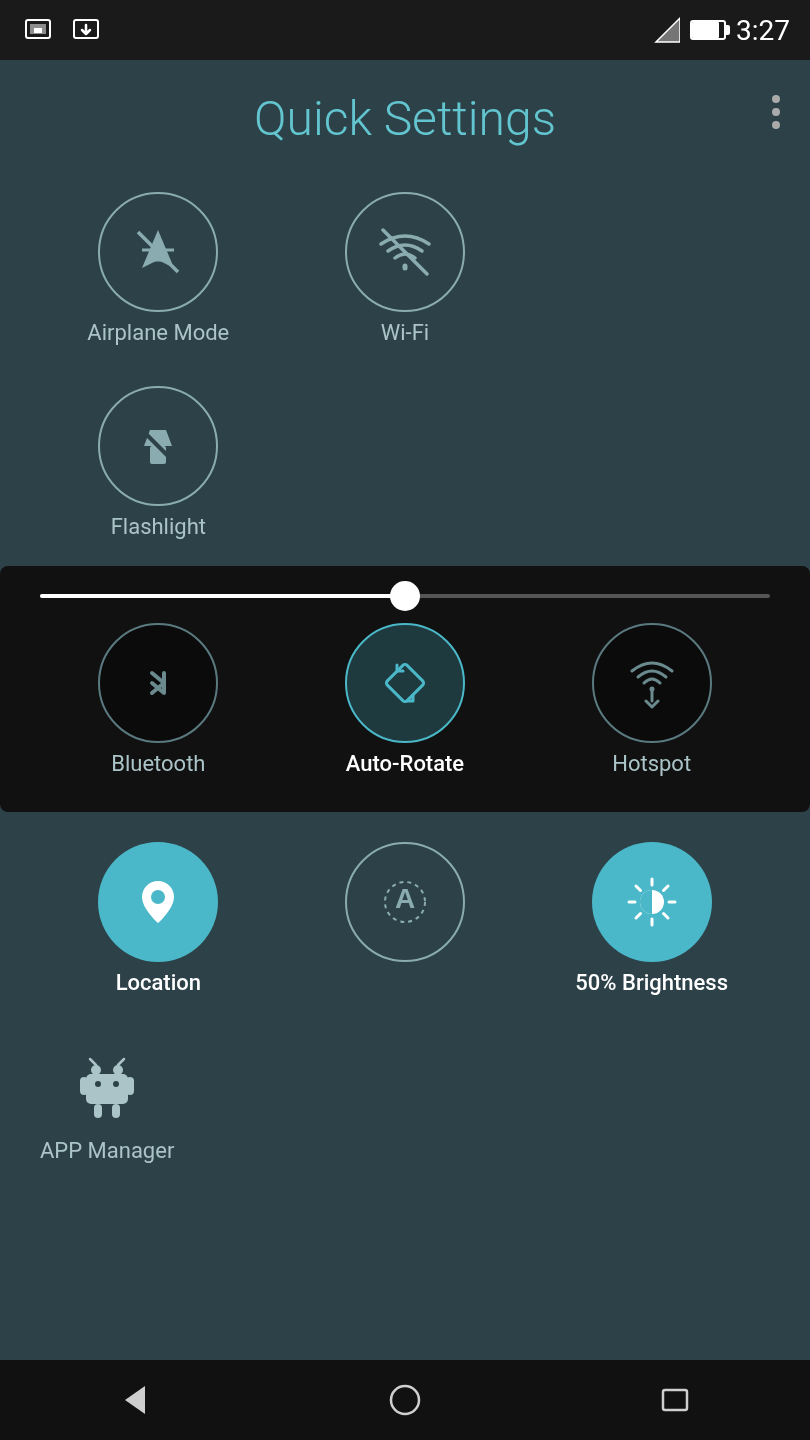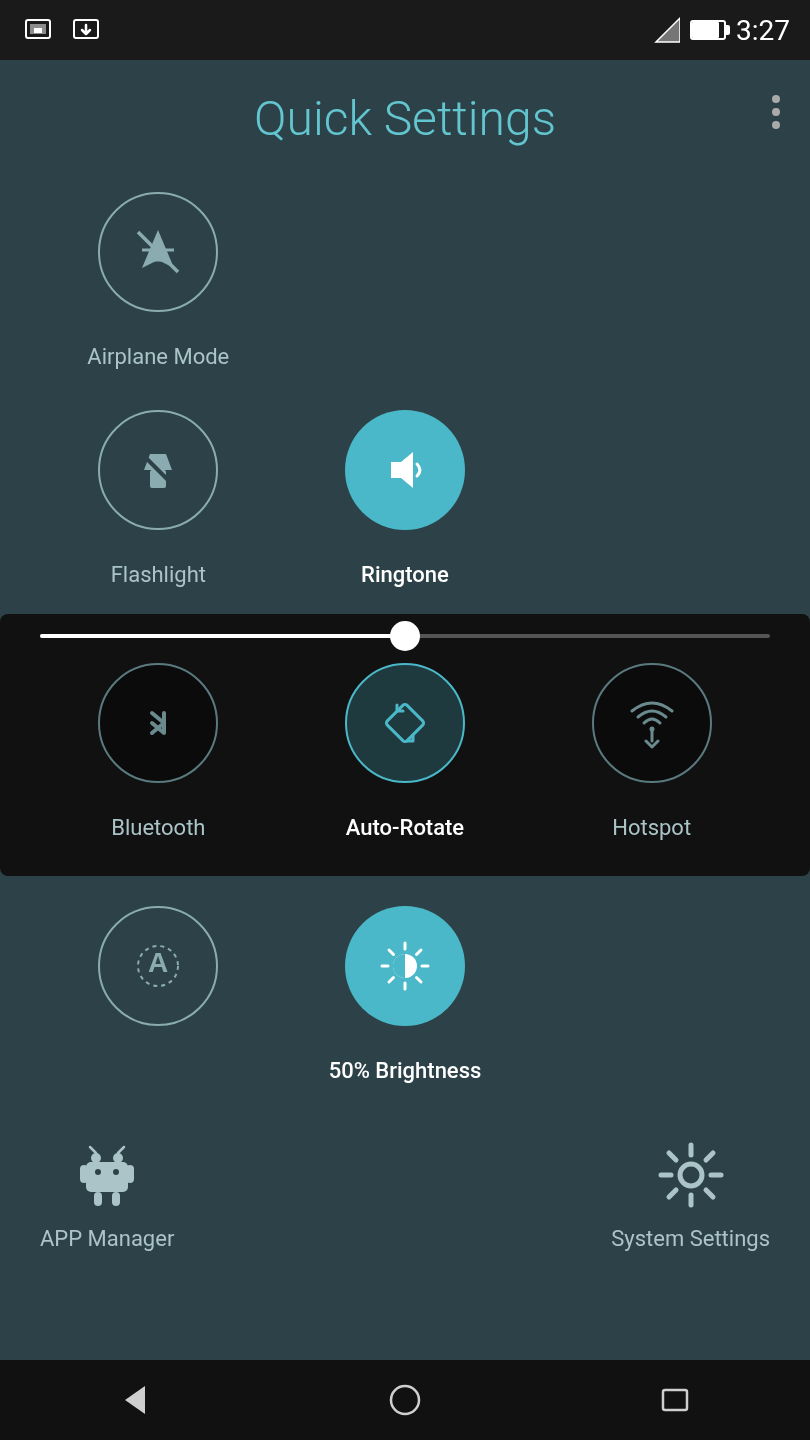--- a/index.html
+++ b/index.html
@@ -110,21 +110,21 @@
     .icon-grid {
       display: grid;
       grid-template-columns: repeat(3, 1fr);
       gap: 10px;
       margin-bottom: 10px;
     }
     .icon-item {
       display: flex;
       flex-direction: column;
       align-items: center;
-      gap: 32px;
+      gap: 8px;
       padding: 15px 10px;
     }
     .icon-circle {
       width: 120px;
       height: 120px;
       border-radius: 50%;
       display: flex;
       align-items: center;
       justify-content: center;
       cursor: pointer;
@@ -150,21 +150,21 @@
     .icon-label.active {
       color: #ffffff;
       font-weight: 500;
     }
 
     
     .dark-panel {
       background: #111;
       border-radius: 8px;
       margin: 0 -40px;
-      padding: 0 40px 20px;
+      padding: 8px 40px 20px;
       position: relative;
     }
     .slider-row {
       padding: 20px 0 10px;
       display: flex;
       align-items: center;
       justify-content: center;
     }
     .slider-track {
       width: 100%;
@@ -298,47 +298,49 @@
           <line x1="14" y1="28" x2="46" y2="28" stroke="#8aacb0" stroke-width="3"></line>
           <line x1="20" y1="38" x2="40" y2="38" stroke="#8aacb0" stroke-width="3"></line>
 
           <line x1="10" y1="10" x2="50" y2="50" stroke="#8aacb0" stroke-width="3.5"></line>
         </svg>
       </div>
       <span class="icon-label">Airplane Mode</span>
     </div>
 
 
+    <div class="icon-item">
+      <div class="icon-circle outline">
+        <svg width="60" height="60" viewBox="0 0 60 60" fill="none">
+
+          <path d="M30 46 L30 44" stroke="#8aacb0" stroke-width="5" stroke-linecap="round"></path>
+          <path d="M20 36 Q30 28 40 36" stroke="#8aacb0" stroke-width="3.5" fill="none" stroke-linecap="round"></path>
+          <path d="M13 29 Q30 17 47 29" stroke="#8aacb0" stroke-width="3.5" fill="none" stroke-linecap="round"></path>
+          <path d="M6 22 Q30 6 54 22" stroke="#8aacb0" stroke-width="3.5" fill="none" stroke-linecap="round"></path>
+          <line x1="8" y1="8" x2="52" y2="52" stroke="#8aacb0" stroke-width="3.5" stroke-linecap="round"></line>
+        </svg>
+      </div>
+      <span class="icon-label">Wi-Fi</span>
+    </div>
 
   </div>
 
   <div class="icon-grid">
 
     <div class="icon-item">
       <div class="icon-circle outline">
         <svg width="56" height="56" viewBox="0 0 56 56" fill="none">
           <polygon points="20,12 36,12 42,28 14,28" fill="#8aacb0"></polygon>
           <rect x="20" y="28" width="16" height="18" rx="2" fill="#8aacb0"></rect>
           <line x1="8" y1="8" x2="48" y2="48" stroke="#2d4248" stroke-width="4" stroke-linecap="round"></line>
         </svg>
       </div>
       <span class="icon-label">Flashlight</span>
     </div>
 
-    <div class="icon-item">
-      <div class="icon-circle filled">
-        <svg width="56" height="56" viewBox="0 0 56 56" fill="none">
-
-          <polygon points="14,20 24,20 36,10 36,46 24,36 14,36" fill="white"></polygon>
-
-          <path d="M40 22 Q46 28 40 34" stroke="white" stroke-width="3" fill="none" stroke-linecap="round"></path>
-        </svg>
-      </div>
-      <span class="icon-label active">Ringtone</span>
-    </div>
 
 
   </div>
 
   <div class="dark-panel">
 
     <div class="slider-row">
       <div class="slider-track">
         <div class="slider-fill"></div>
         <div class="slider-thumb"></div>
@@ -382,20 +384,29 @@
           </svg>
         </div>
         <span class="icon-label">Hotspot</span>
       </div>
 
     </div>
   </div>
 
   <div class="icon-grid bottom-section">
 
+    <div class="icon-item">
+      <div class="icon-circle filled">
+        <svg width="58" height="58" viewBox="0 0 58 58" fill="none">
+          <path d="M29 8 C20 8 13 15 13 24 C13 36 29 50 29 50 C29 50 45 36 45 24 C45 15 38 8 29 8 Z" fill="white"></path>
+          <circle cx="29" cy="24" r="7" fill="#4ab8c8"></circle>
+        </svg>
+      </div>
+      <span class="icon-label active">Location</span>
+    </div>
 
     <div class="icon-item">
       <div class="icon-circle outline">
         <svg width="58" height="58" viewBox="0 0 58 58" fill="none">
 
           <text x="29" y="35" text-anchor="middle" font-size="28" fill="#8aacb0" font-family="Arial" font-weight="bold">A</text>
           <circle cx="29" cy="29" r="20" stroke="#8aacb0" stroke-width="2" fill="none" stroke-dasharray="4 4"></circle>
         </svg>
       </div>
     </div>
@@ -438,38 +449,20 @@
 
         <circle cx="26" cy="32" r="3" fill="#2d4248"></circle>
         <circle cx="44" cy="32" r="3" fill="#2d4248"></circle>
 
         <line x1="24" y1="13" x2="18" y2="7" stroke="#aac4c8" stroke-width="2.5" stroke-linecap="round"></line>
         <line x1="46" y1="13" x2="52" y2="7" stroke="#aac4c8" stroke-width="2.5" stroke-linecap="round"></line>
       </svg>
       <span class="bottom-item-label">APP Manager</span>
     </div>
 
-    <div class="bottom-item">
-
-      <svg width="70" height="70" viewBox="0 0 70 70">
-        <circle cx="35" cy="35" r="11" fill="none" stroke="#aac4c8" stroke-width="5"></circle>
-
-        <g stroke="#aac4c8" stroke-width="5" stroke-linecap="round">
-          <line x1="35" y1="5" x2="35" y2="15"></line>
-          <line x1="35" y1="55" x2="35" y2="65"></line>
-          <line x1="5" y1="35" x2="15" y2="35"></line>
-          <line x1="55" y1="35" x2="65" y2="35"></line>
-          <line x1="13" y1="13" x2="20" y2="20"></line>
-          <line x1="50" y1="50" x2="57" y2="57"></line>
-          <line x1="57" y1="13" x2="50" y2="20"></line>
-          <line x1="20" y1="50" x2="13" y2="57"></line>
-        </g>
-      </svg>
-      <span class="bottom-item-label">System Settings</span>
-    </div>
 
   </div>
 
 </div>
 
 <div class="nav-bar">
   <div class="nav-btn">
     <svg width="36" height="36" viewBox="0 0 36 36" fill="none">
       <polygon points="28,4 28,32 8,18" fill="white" opacity="0.8"></polygon>
     </svg>

